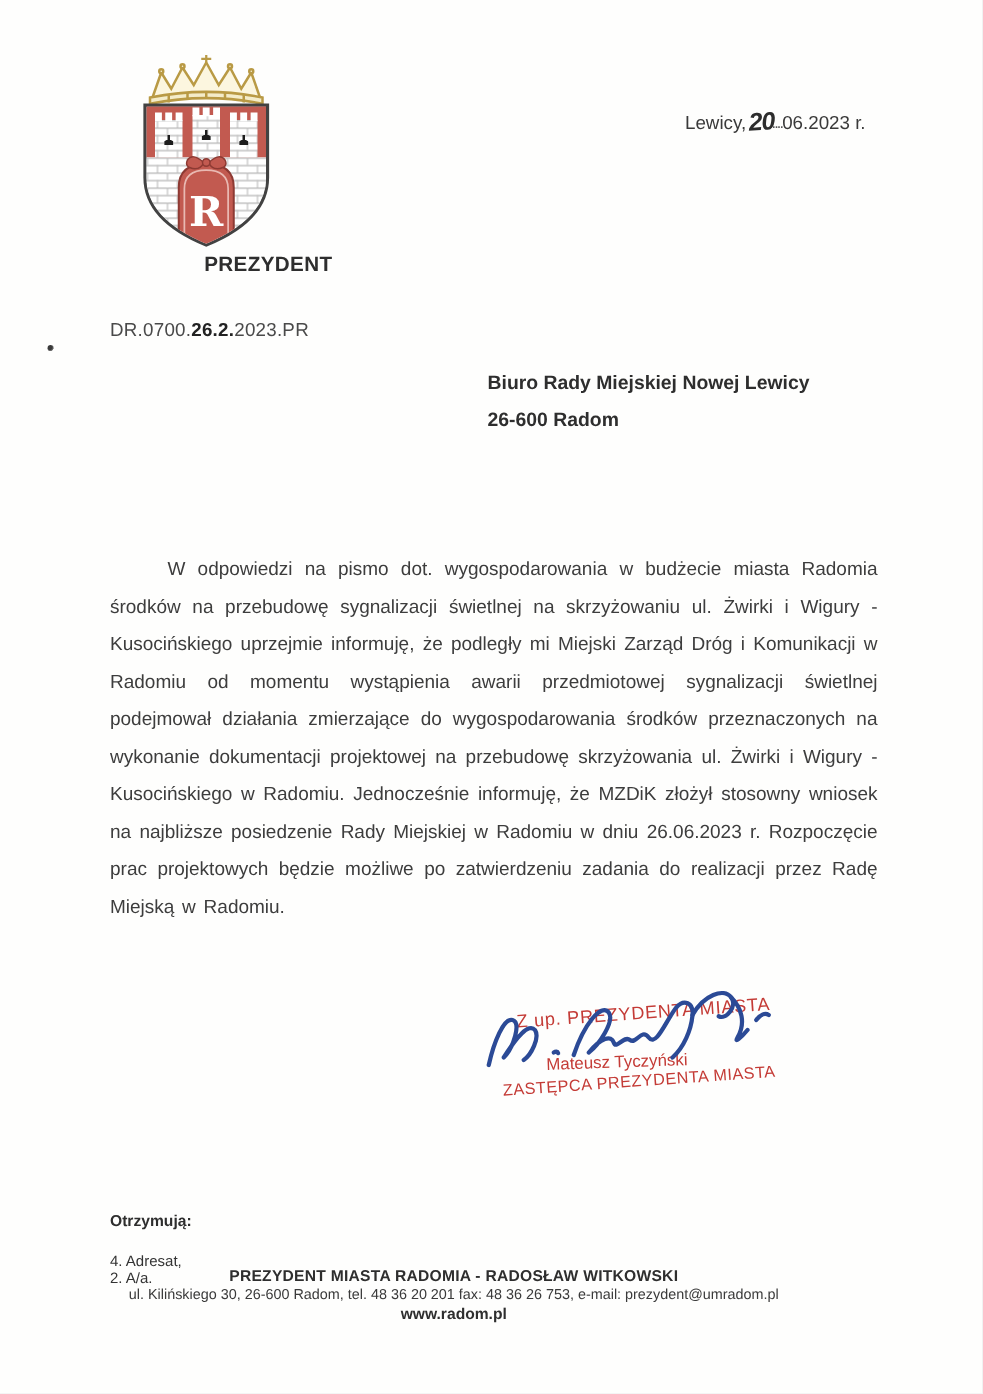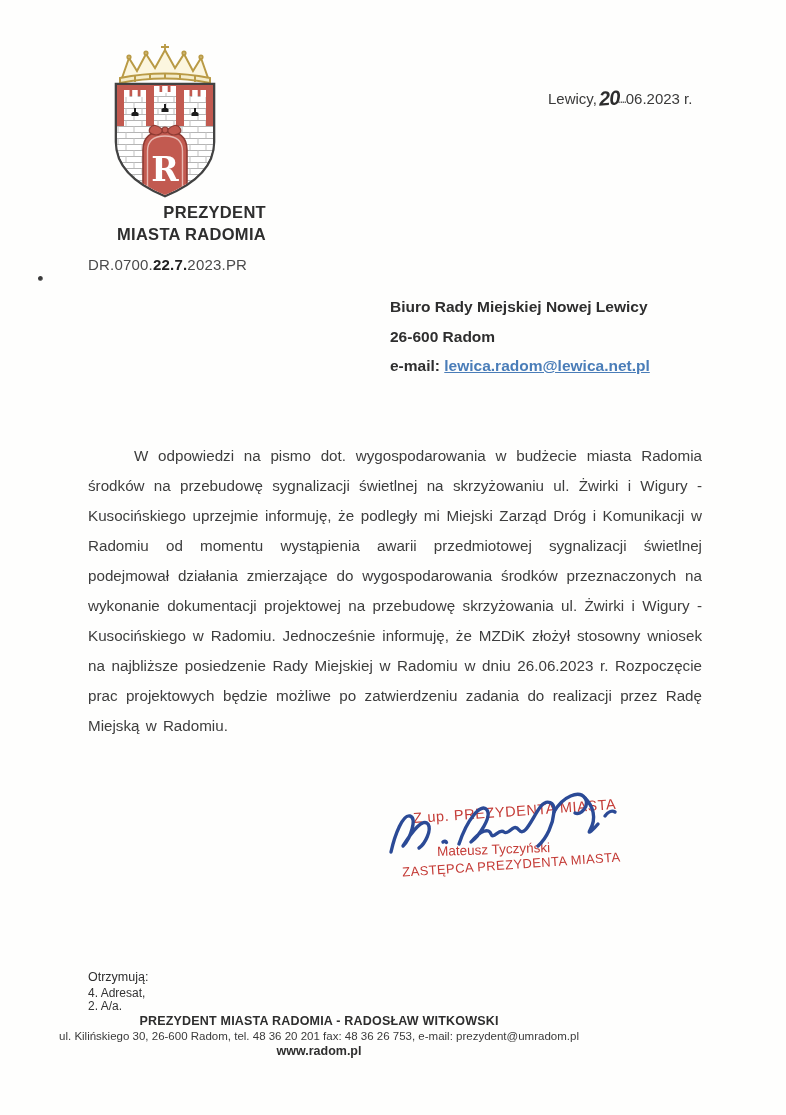--- a/index.html
+++ b/index.html
@@ -57,23 +57,23 @@
     color:var(--text-gray);word-spacing:2px;
   }
   
   .stamp{position:absolute;color:var(--stamp-red);white-space:nowrap;}
   .stamp-auth{left:413px;top:803px;font-size:14.5px;letter-spacing:.6px;transform:rotate(-4deg);}
   .stamp-name{left:437px;top:842px;font-size:13.5px;transform:rotate(-2deg);}
   .stamp-title{left:402px;top:857px;font-size:13px;letter-spacing:.4px;transform:rotate(-4deg);}
   .signature-svg{position:absolute;left:383px;top:786px;z-index:3;}
   
   .distribution{position:absolute;left:88px;top:971px;font-size:12px;line-height:13.5px;color:#333;}
-  .distribution .head{font-weight:400;font-size:12.5px;margin-bottom:2px;color:var(--text-dark);}
-  
-  .footer{position:absolute;left:0;top:1014px;width:638px;text-align:center;color:#333;}
+  .distribution .head{font-weight:700;font-size:12.5px;margin-bottom:18px;color:var(--text-dark);}
+  
+  .footer{position:absolute;left:0;top:1014px;width:638px;text-align:center;color:#333;padding-left:44px;}
   .footer .f1{font-weight:700;font-size:12.5px;letter-spacing:.2px;color:var(--text-dark);}
   .footer .f2{font-size:11.5px;margin-top:2px;color:#3a3a3a;text-align:center;}
   .footer .f3{font-weight:700;font-size:12.5px;margin-top:2px;color:var(--text-dark);}
 </style>
 </head>
 <body>
 
 <div class="page">
 
   <div class="crest">
@@ -151,35 +151,31 @@
           <path d="M53,88 q-9,-8 -13,-2 q-3,6 6,7 q5,0 7,-5 Z"></path>
           <path d="M57,88 q9,-8 13,-2 q3,6 -6,7 q-5,0 -7,-5 Z"></path>
           <circle cx="55" cy="88" r="3"></circle>
         </g>
       </g>
     </svg>
   </div>
 
   <div class="office">
     <div>PREZYDENT</div>
-    <div>MIASTA RADOMIA</div>
-  </div>
-
-  <div class="refnum"><span>DR.0700.</span><b>22.7.</b><span>2023.PR</span></div>
+  </div>
+
+  <div class="refnum"><span>DR.0700.</span><b>26.2.</b><span>2023.PR</span></div>
 
   <div class="speck"></div>
 
   <div class="dateline"><span>Lewicy,</span><span class="hand-day">20</span><span class="day-dots">.....</span><span>06.2023 r.</span></div>
 
   <div class="recipient">
     <div>Biuro Rady Miejskiej Nowej Lewicy</div>
     <div>26-600 Radom</div>
-    <div><span>e-mail:</span>
-      <a href="#">lewica.radom@lewica.net.pl</a>
-    </div>
   </div>
 
   <div class="body-text">W odpowiedzi na pismo dot. wygospodarowania w budżecie miasta Radomia środków na przebudowę sygnalizacji świetlnej na skrzyżowaniu ul. Żwirki i Wigury - Kusocińskiego uprzejmie informuję, że podległy mi Miejski Zarząd Dróg i Komunikacji w Radomiu od momentu wystąpienia awarii przedmiotowej sygnalizacji świetlnej podejmował działania zmierzające do wygospodarowania środków przeznaczonych na wykonanie dokumentacji projektowej na przebudowę skrzyżowania ul. Żwirki i Wigury - Kusocińskiego w Radomiu. Jednocześnie informuję, że MZDiK złożył stosowny wniosek na najbliższe posiedzenie Rady Miejskiej w Radomiu w dniu 26.06.2023 r. Rozpoczęcie prac projektowych będzie możliwe po zatwierdzeniu zadania do realizacji przez Radę Miejską w Radomiu.</div>
 
   <div class="stamp stamp-auth">Z up. PREZYDENTA MIASTA</div>
   <div class="stamp stamp-name">Mateusz Tyczyński</div>
   <div class="stamp stamp-title">ZASTĘPCA PREZYDENTA MIASTA</div>
 
   <svg class="signature-svg" viewBox="0 0 245 85" width="245" height="85">
     <g fill="none" style="stroke:var(--signature-blue)" stroke-width="3.4" stroke-linecap="round" stroke-linejoin="round">

